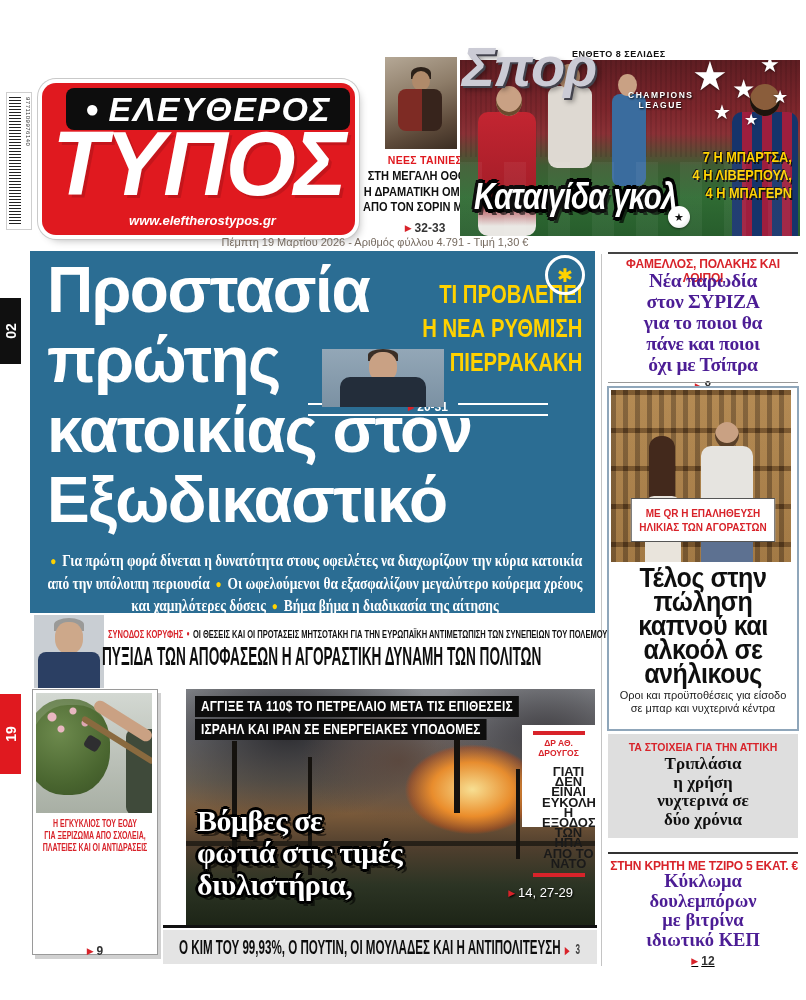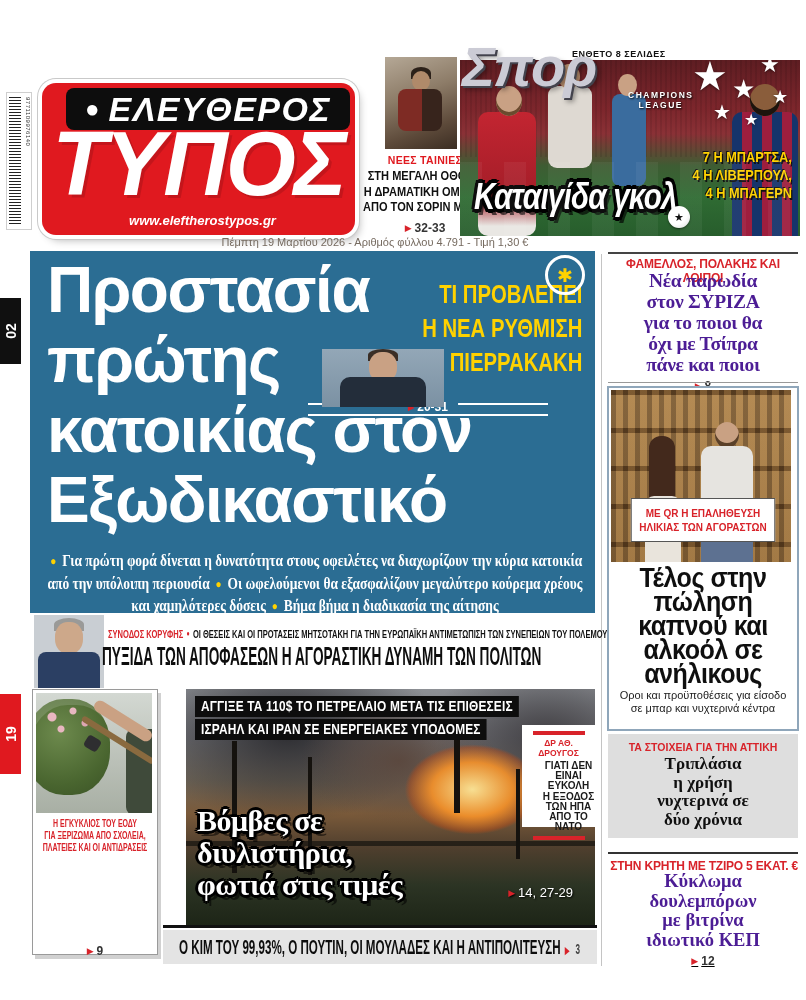--- a/index.html
+++ b/index.html
@@ -158,21 +158,21 @@
   .rf-kicker div{display:table;background:#0d0d0d;color:#fff;font-size:14px;font-weight:800;letter-spacing:.2px;
       padding:2px 7px 3px;margin-bottom:2px;white-space:nowrap;}
   .rf-hl{position:absolute;left:11px;top:116px;font-family:"Liberation Serif",serif;font-weight:700;font-size:30px;line-height:32px;
       color:#fff;letter-spacing:-.5px;
       text-shadow:-2px -2px 0 #000,2px -2px 0 #000,-2px 2px 0 #000,2px 2px 0 #000,0 3px 0 #000,3px 0 0 #000,-3px 0 0 #000,0 -3px 0 #000,4px 5px 0 rgba(0,0,0,.55);}
   .rf-ref{position:absolute;right:22px;top:196px;color:#fff;font-weight:400;font-size:13px;text-shadow:1px 1px 2px #000;}
   .rf-ref .arrow{font-size:9px;}
   .inset{position:absolute;left:336px;top:36px;width:73px;height:102px;background:#fff;text-align:center;padding-top:6px;box-sizing:border-box;}
   .inset-bar{width:52px;height:4px;background:#d8232a;margin:0 auto;}
   .inset-kicker{margin-top:4px;color:#d8232a;font-weight:800;font-size:8.5px;line-height:9.5px;}
-  .inset-text{margin-top:3px;color:#1a1a1a;font-weight:800;font-size:10px;line-height:10.2px;padding-left:20px;}
+  .inset-text{margin-top:9px;color:#1a1a1a;font-weight:800;font-size:13px;line-height:10.2px;padding-left:20px;}
   .inset .inset-bar.bottom{margin-top:4px;}
 
   
   .kim-rule{position:absolute;left:163px;top:925px;width:434px;height:3px;background:#111;}
   .kim{position:absolute;left:163px;top:930px;width:434px;height:34px;background:#e4e4e4;
       display:flex;align-items:center;justify-content:center;}
   .kim-inner{display:flex;align-items:baseline;gap:7px;transform:scaleX(.58);transform-origin:center;white-space:nowrap;}
   .kim-text{font-size:20px;font-weight:800;color:#0d0d0d;}
   .kim .arrow{font-size:11px;}
   .kim .refnum{font-size:14px;color:#444;}
@@ -364,22 +364,22 @@
     <div class="tower tw2"></div>
     <div class="tower tw3"></div>
     <div class="tower tw4"></div>
     <div class="tower pipe"></div>
     <div class="rf-kicker">
       <div>ΑΓΓΙΞΕ ΤΑ 110$ ΤΟ ΠΕΤΡΕΛΑΙΟ ΜΕΤΑ ΤΙΣ ΕΠΙΘΕΣΕΙΣ</div>
       <div>ΙΣΡΑΗΛ ΚΑΙ ΙΡΑΝ ΣΕ ΕΝΕΡΓΕΙΑΚΕΣ ΥΠΟΔΟΜΕΣ</div>
     </div>
     <div class="rf-hl">
       <div>Βόμβες σε</div>
+      <div>φωτιά στις τιμές</div>
       <div>διυλιστήρια,</div>
-      <div>φωτιά στις τιμές</div>
     </div>
     <div class="rf-ref">
       <span class="arrow">▶</span><span>14, 27-29</span>
     </div>
     <div class="inset">
       <div class="inset-bar"></div>
       <div class="inset-kicker">
         <div>ΔΡ ΑΘ.</div>
         <div>ΔΡΟΥΓΟΣ</div>
       </div>
@@ -403,22 +403,22 @@
         <span class="refnum">3</span>
     </div>
   </div>
 
   <div class="rc-rule r1"></div>
   <div class="rc-kicker" style="top:257px;">ΦΑΜΕΛΛΟΣ, ΠΟΛΑΚΗΣ ΚΑΙ ΛΟΙΠΟΙ</div>
   <div class="serif-hl syriza-hl">
     <div>Νέα παρωδία</div>
     <div>στον ΣΥΡΙΖΑ</div>
     <div>για το ποιοι θα</div>
+    <div>πάνε και ποιοι</div>
     <div>όχι με Τσίπρα</div>
-    <div>πάνε και ποιοι</div>
   </div>
   <div class="rc-ref" style="top:376px;">
     <span class="arrow">▶</span><span class="refnum">8</span>
   </div>
   <div class="rc-rule r2"></div>
 
   <div class="alcohol">
     <div class="alc-photo">
       <div class="alc-w-hair"></div>
       <div class="alc-w-body"></div>

